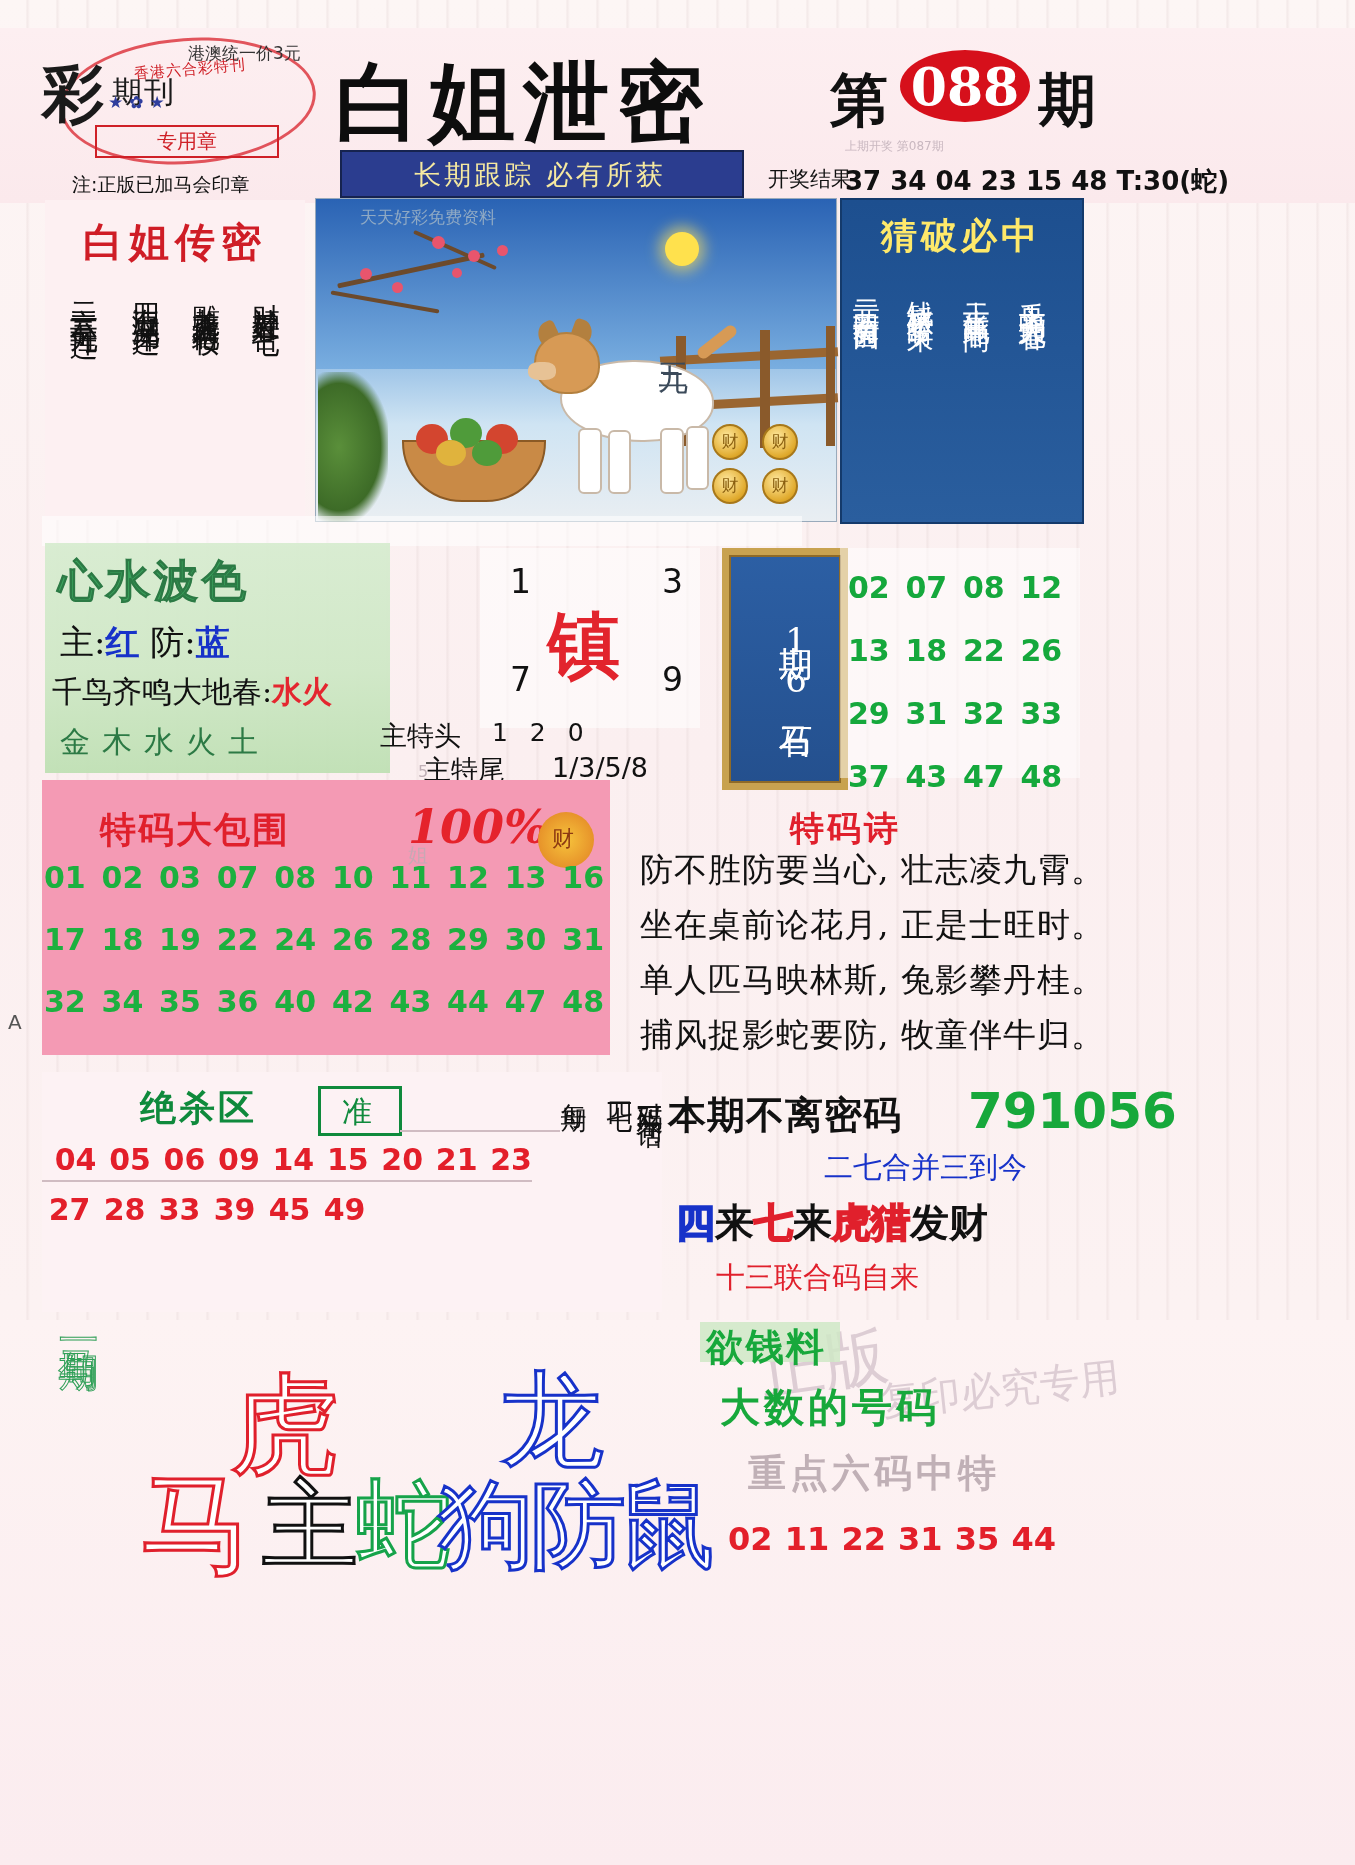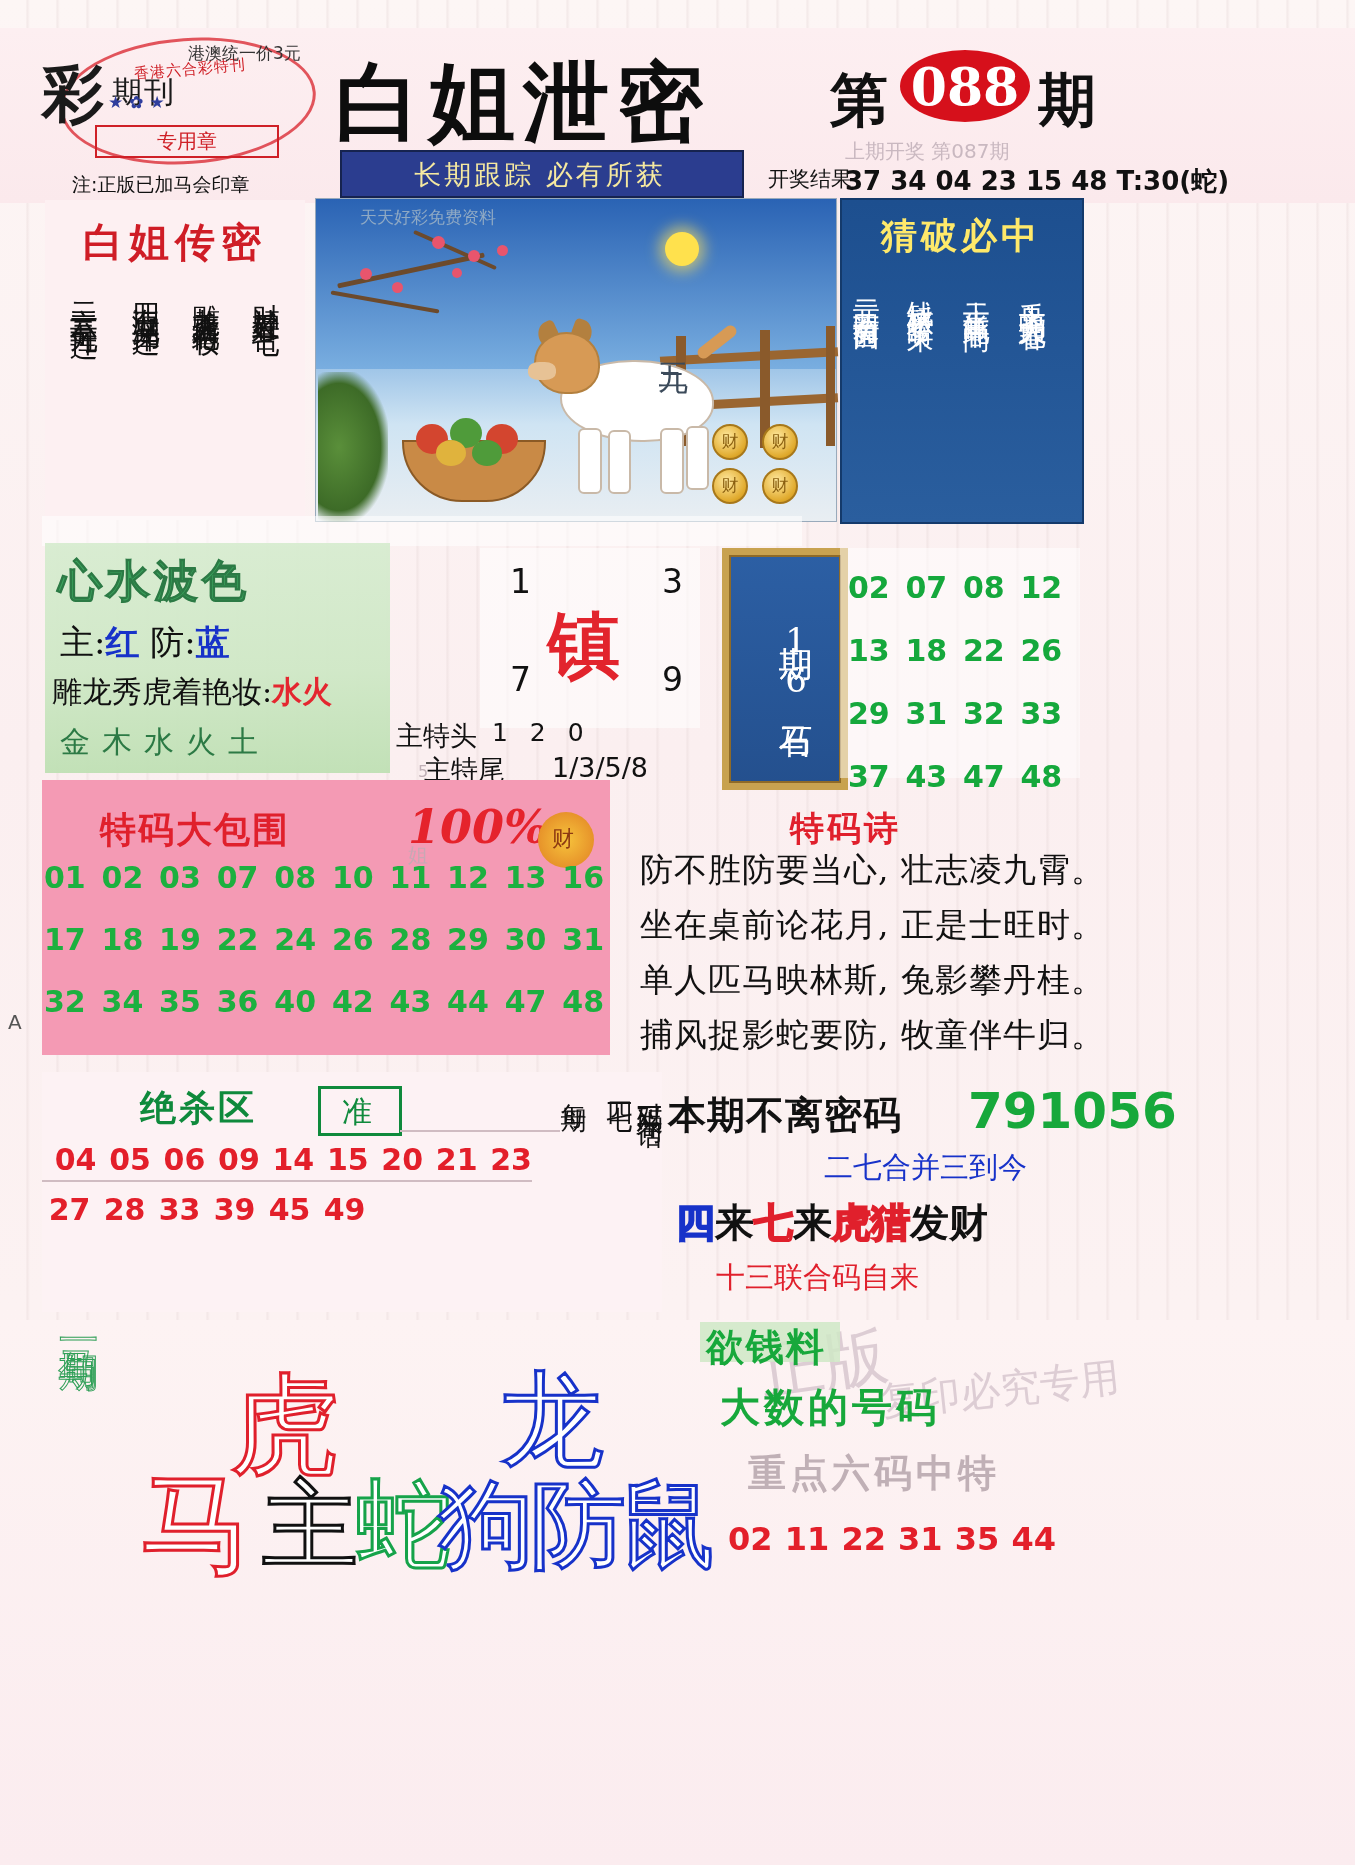--- a/index.html
+++ b/index.html
@@ -107,21 +107,21 @@
     font-family: "DejaVu Serif", serif;
   }
   #draw-label {
     left: 768px; top: 165px; font-size: 21px; color: #111;
   }
   #draw-result {
     left: 845px; top: 164px; font-size: 26px; color: #111; font-weight: bold;
     white-space: nowrap;
   }
   #draw-faint {
-    left: 845px; top: 138px; font-size: 20px; color: #c9b8c0;
+    left: 845px; top: 138px; font-size: 12px; color: #c9b8c0;
     white-space: nowrap;
   }
 
   
   #p1 {
     left: 45px; top: 200px; width: 260px; height: 320px;
     background: #fdf0f2;
   }
   #p1-title {
     left: 52px; top: 215px; width: 246px; text-align: center;
@@ -260,21 +260,21 @@
     background: rgba(255,255,255,0.55);
   }
   #zhen-char {
     left: 548px; top: 598px; font-size: 72px; font-weight: bold; color: #e2242d;
     font-family: "DejaVu Serif", serif;
   }
   #n1 { left: 510px; top: 562px; font-size: 33px; color: #111; }
   #n3 { left: 662px; top: 562px; font-size: 33px; color: #111; }
   #n7 { left: 510px; top: 660px; font-size: 33px; color: #111; }
   #n9 { left: 662px; top: 660px; font-size: 33px; color: #111; }
-  #zhutetou { left: 396px; top: 718px; font-size: 27px; color: #111; font-family:"DejaVu Serif",serif;}
+  #zhutetou { left: 380px; top: 718px; font-size: 27px; color: #111; font-family:"DejaVu Serif",serif;}
   #zhutetou-v { left: 492px; top: 718px; font-size: 25px; color: #111; letter-spacing: 7px;}
   #zhuteiwei { left: 424px; top: 752px; font-size: 27px; color: #111; font-family:"DejaVu Serif",serif;}
   #zhuteiwei-v { left: 552px; top: 752px; font-size: 27px; color: #111;}
   #faint-a { left: 418px; top: 762px; font-size: 16px; color: #c0b0b6; }
 
   #qi-plaque {
     left: 722px; top: 548px; width: 112px; height: 228px;
     background: linear-gradient(180deg,#2c5fa4 0%, #24508e 100%);
     border: 7px solid #c8a250;
     box-shadow: inset 0 0 0 2px #8e6a28;
@@ -578,21 +578,21 @@
   <div id="p3-c4" class="vcol">二三两边有前因</div>
 
   <div class="abs white-strip" style="left:42px;top:516px;width:760px;height:30px;"></div>
   <div id="xinshui-bg" class="abs"></div>
   <div id="xinshui-title" class="abs">心水波色</div>
   <div id="zhu-line" class="abs">
     <span>主:</span><span class="blue-big">红</span>
     <span>防:</span><span class="blue-big">蓝</span>
   </div>
   <div id="meiqi-line" class="abs">
-    <span>雕龙秀虎着艳妆:</span><span class="red-big">水火</span>
+    <span>千鸟齐鸣大地春:</span><span class="red-big">水火</span>
   </div>
   <div id="wuxing" class="abs">金木水火土</div>
 
   <div id="zhen-panel" class="abs"></div>
   <div id="n1" class="abs">1</div>
   <div id="n3" class="abs">3</div>
   <div id="n7" class="abs">7</div>
   <div id="n9" class="abs">9</div>
   <div id="zhen-char" class="abs">镇</div>
   <div id="zhutetou" class="abs">主特头</div>

